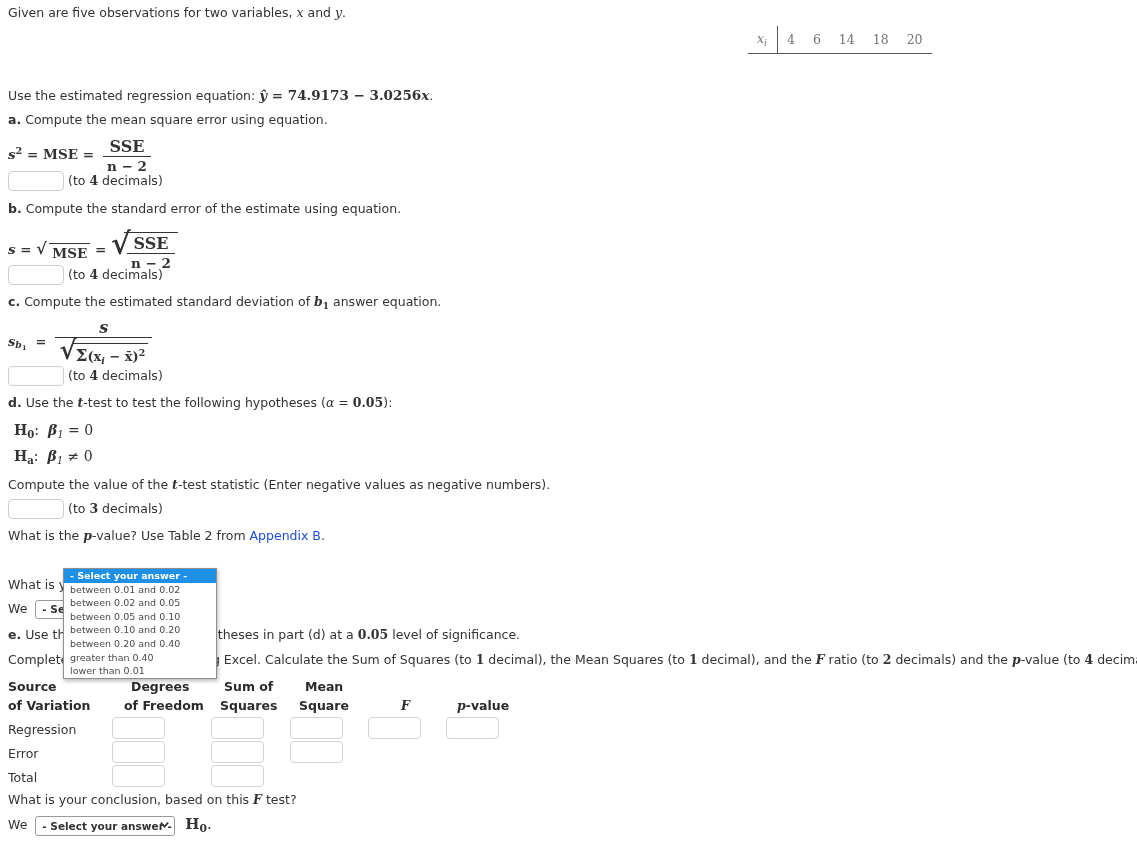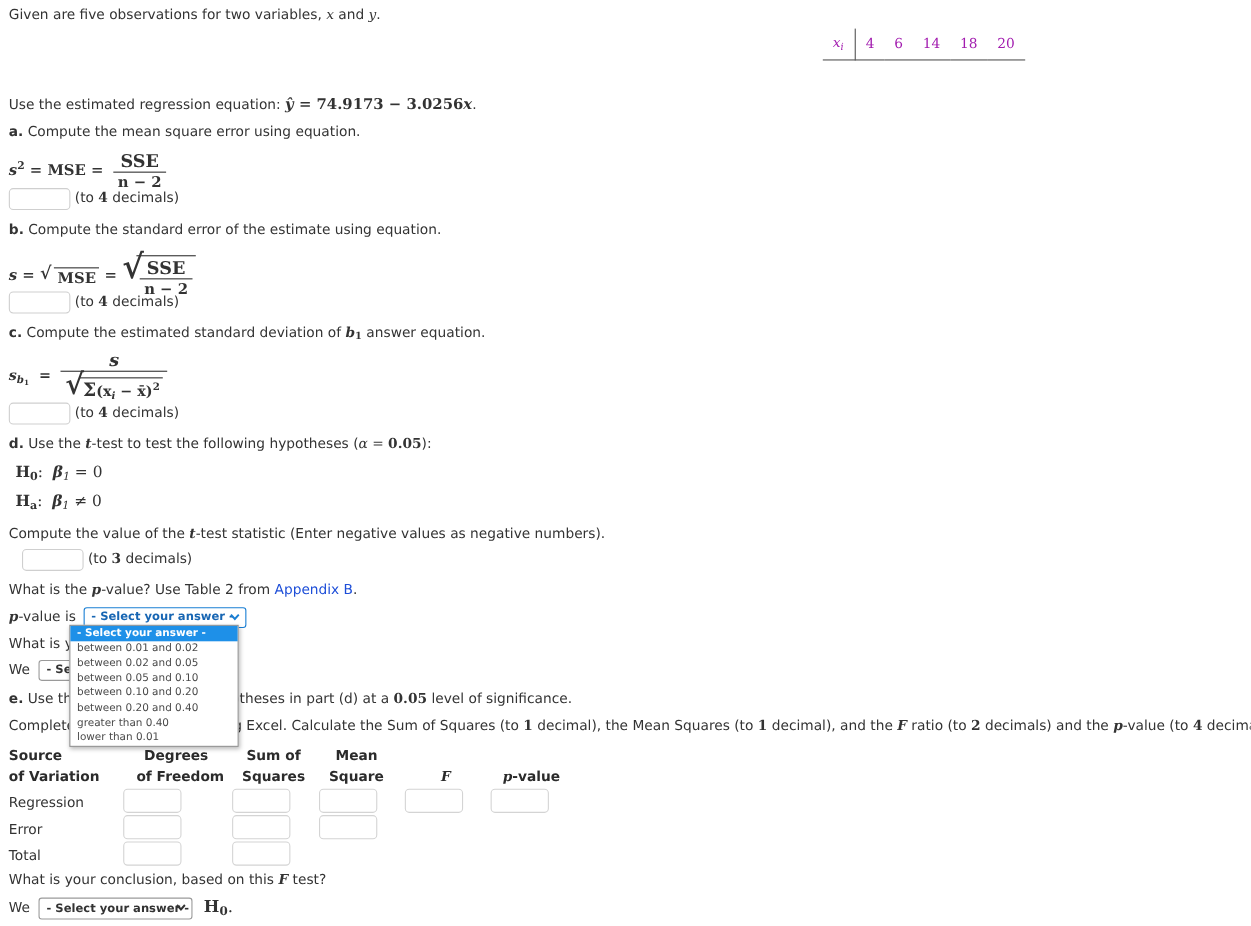--- a/index.html
+++ b/index.html
@@ -25,21 +25,21 @@
   .mb { font-family: "DejaVu Serif", "Liberation Serif", serif; font-style: normal; font-weight: bold; }
   .sub { font-size: 0.72em; vertical-align: -0.28em; }
   .sup { font-size: 0.72em; vertical-align: 0.55em; }
 
   
   .data-table {
     position: absolute;
     border-collapse: collapse;
     font-family: "DejaVu Serif", "Liberation Serif", serif;
     font-size: 12.5px;
-    color: #a21caf;
+    color: #737373;
   }
   .data-table td { padding: 5px 9px; text-align: center; }
   .data-table td.rowlab {
     font-style: italic;
     border-right: 1.5px solid #555;
     padding-right: 10px;
     text-align: left;
   }
   .data-table tr.top td { border-bottom: 1.5px solid #555; }
   .ans-inline {
@@ -226,37 +226,28 @@
   </div>
 
   <div class="txt" style="left:14px; top:448px; font-size:14px;">
     <span class="mb">H</span><span class="mb sub">a</span><span class="mn">:</span>&nbsp;&nbsp;<span class="mi" style="font-weight:bold;">β</span><span class="mi sub">1</span> <span class="mn">≠ 0</span>
   </div>
 
   <div class="txt" style="left:8px; top:477px;">
     <span>Compute the value of the </span><span class="mb" style="font-style:italic;">t</span><span>-test statistic (Enter negative values as negative numbers).</span>
   </div>
 
-  <div class="txt" style="left:20px; top:499px;">
+  <div class="txt" style="left:8px; top:499px;">
     <span class="ans-inline"></span><span style="margin-left:4px;"><span>(to </span><span class="mn bold">3</span><span> decimals)</span></span>
   </div>
 
   <div class="txt" style="left:8px; top:528px;">
     <span>What is the </span><span class="mb" style="font-style:italic;">p</span><span>-value? Use Table 2 from </span><a class="link" href="#">Appendix B</a><span>.</span>
   </div>
 
-  <div class="txt" style="left:8px; top:552px;">
-    <span><span class="mb" style="font-style:italic;">p</span><span>-value is</span></span>
-    <span class="sel focused" style="width:148px; margin-left:3px;">
-      <span>- Select your answer -</span>
-      <svg class="caret" viewBox="0 0 10 10">
-          <path d="M1 3 L5 7.5 L9 3" fill="none" stroke="#1a7fd4" stroke-width="2"></path>
-        </svg>
-    </span>
-  </div>
 
   <div class="txt" style="left:8px; top:577px;">
     <span>What is your conclusion?</span>
   </div>
 
   <div class="txt" style="left:8px; top:600px;">
     <span>We</span>
     <span class="sel" style="width:110px; margin-left:4px;">
       <span>- Select your answer -</span>
       <svg class="caret" viewBox="0 0 10 10">

